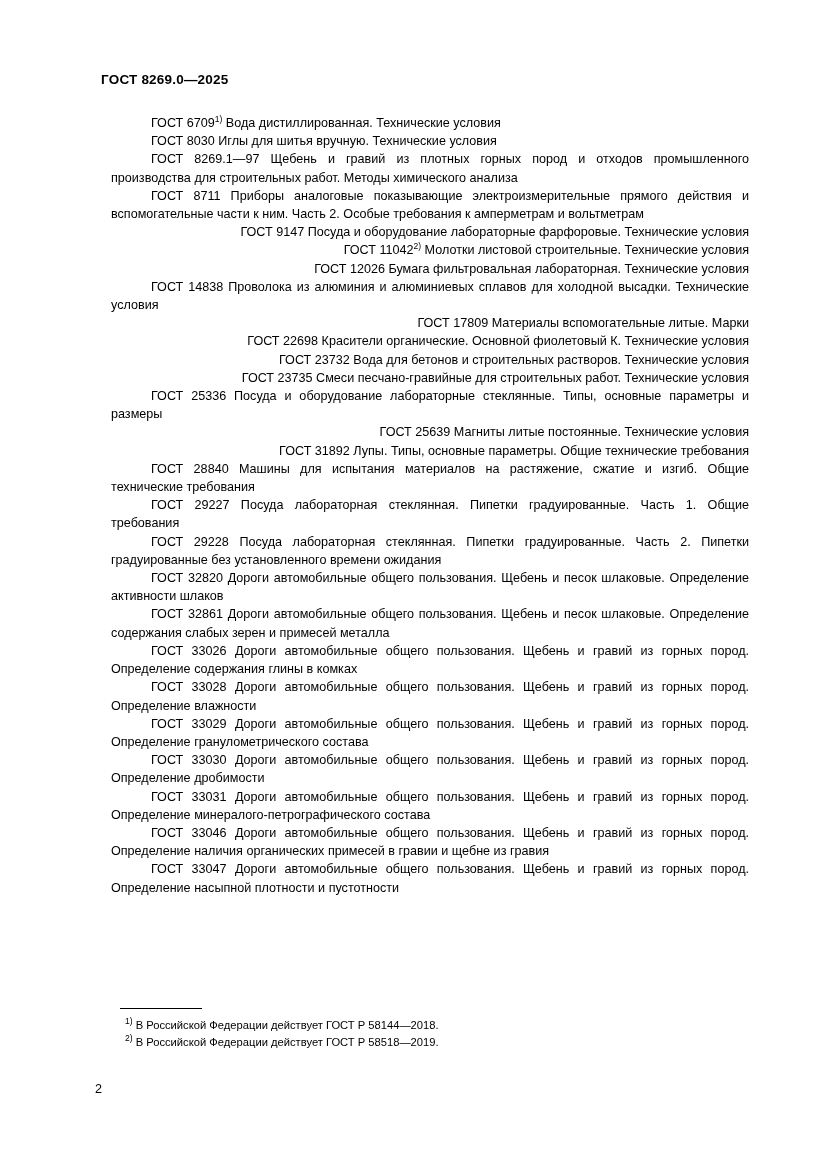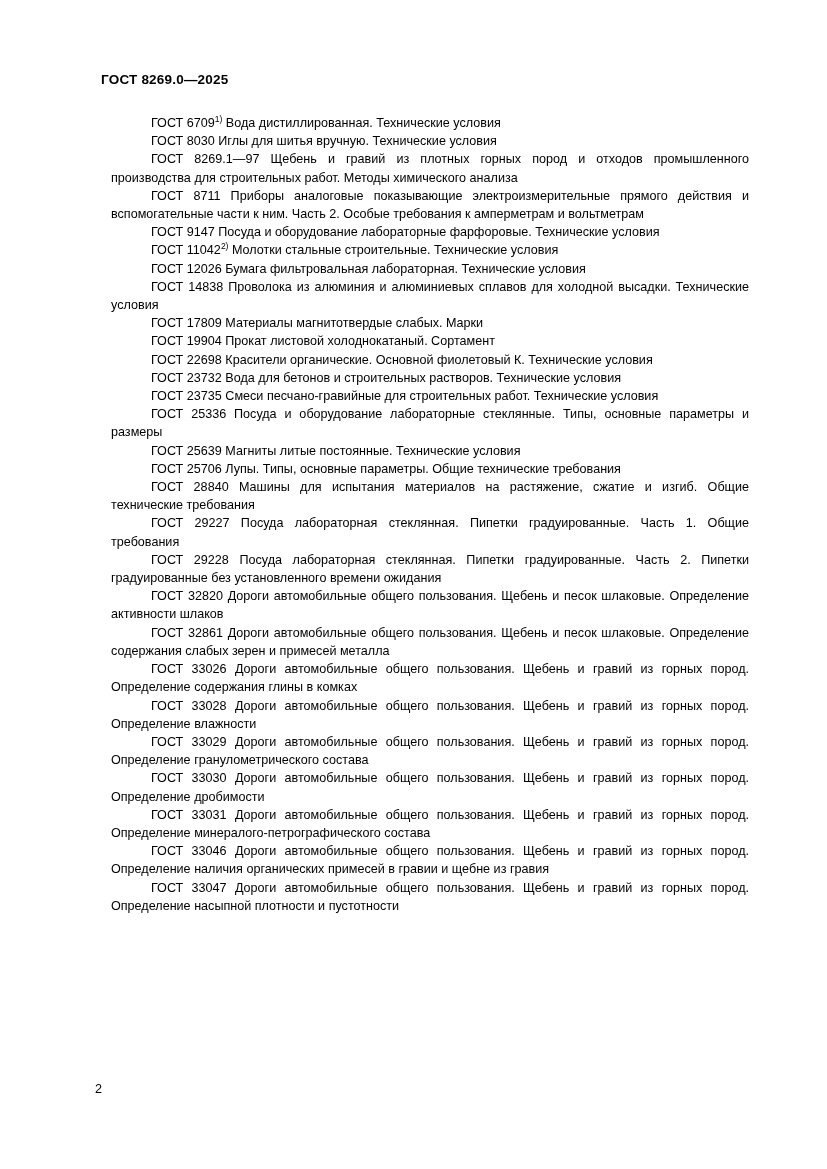--- a/index.html
+++ b/index.html
@@ -40,21 +40,21 @@
     text-align: justify;
   }
   .entry {
     margin: 0;
     padding: 0;
     text-indent: 40px;
     text-align: justify;
     text-justify: inter-word;
   }
   .entry.nojust {
-    text-align: left;
+    text-align: right;
   }
   sup {
     font-size: 8.5px;
     vertical-align: super;
     line-height: 0;
   }
   .footnotes {
     position: absolute;
     left: 95px;
     top: 1008px;
@@ -85,41 +85,45 @@
 <div class="page">
 
   <div class="header">ГОСТ 8269.0—2025</div>
 
   <div class="content">
     <p class="entry"><span>ГОСТ 6709</span><sup>1)</sup><span> Вода дистиллированная. Технические условия</span></p>
     <p class="entry"><span>ГОСТ 8030</span><sup></sup><span> Иглы для шитья вручную. Технические условия</span></p>
     <p class="entry"><span>ГОСТ 8269.1—97</span><sup></sup><span>  Щебень и гравий из плотных горных пород и отходов промышленного производства для строительных работ. Методы химического анализа</span></p>
     <p class="entry"><span>ГОСТ  8711</span><sup></sup><span>  Приборы  аналоговые  показывающие  электроизмерительные  прямого  действия  и вспомогательные части к ним. Часть 2. Особые требования к амперметрам и вольтметрам</span></p>
     <p class="entry nojust"><span>ГОСТ 9147</span><sup></sup><span>  Посуда и оборудование лабораторные фарфоровые. Технические условия</span></p>
-    <p class="entry nojust"><span>ГОСТ 11042</span><sup>2)</sup><span>  Молотки стальные строительные. Технические условия</span></p>
+    <p class="entry nojust"><span>ГОСТ 11042</span><sup>2)</sup><span>  Молотки листовой строительные. Технические условия</span></p>
     <p class="entry nojust"><span>ГОСТ 12026</span><sup></sup><span>  Бумага фильтровальная лабораторная. Технические условия</span></p>
     <p class="entry"><span>ГОСТ 14838</span><sup></sup><span>  Проволока из алюминия и алюминиевых сплавов для холодной высадки. Технические условия</span></p>
-    <p class="entry nojust"><span>ГОСТ 17809</span><sup></sup><span>  Материалы магнитотвердые слабых. Марки</span></p>
-    <p class="entry nojust"><span>ГОСТ 19904</span><sup></sup><span>  Прокат листовой холоднокатаный. Сортамент</span></p>
+    <p class="entry nojust"><span>ГОСТ 17809</span><sup></sup><span>  Материалы вспомогательные литые. Марки</span></p>
     <p class="entry nojust"><span>ГОСТ 22698</span><sup></sup><span>  Красители органические. Основной фиолетовый К. Технические условия</span></p>
     <p class="entry nojust"><span>ГОСТ 23732</span><sup></sup><span>  Вода для бетонов и строительных растворов. Технические условия</span></p>
     <p class="entry nojust"><span>ГОСТ 23735</span><sup></sup><span>  Смеси песчано-гравийные для строительных работ. Технические условия</span></p>
     <p class="entry"><span>ГОСТ 25336</span><sup></sup><span>  Посуда и оборудование лабораторные стеклянные. Типы, основные параметры и размеры</span></p>
     <p class="entry nojust"><span>ГОСТ 25639</span><sup></sup><span>  Магниты литые постоянные. Технические условия</span></p>
-    <p class="entry nojust"><span>ГОСТ 25706</span><sup></sup><span>  Лупы. Типы, основные параметры. Общие технические требования</span></p>
+    <p class="entry nojust"><span>ГОСТ 31892</span><sup></sup><span>  Лупы. Типы, основные параметры. Общие технические требования</span></p>
     <p class="entry"><span>ГОСТ 28840</span><sup></sup><span>  Машины для испытания материалов на растяжение, сжатие и изгиб. Общие технические требования</span></p>
     <p class="entry"><span>ГОСТ 29227</span><sup></sup><span>  Посуда лабораторная стеклянная. Пипетки градуированные. Часть 1. Общие требования</span></p>
     <p class="entry"><span>ГОСТ 29228</span><sup></sup><span>  Посуда лабораторная стеклянная. Пипетки градуированные. Часть 2. Пипетки градуированные без установленного времени ожидания</span></p>
     <p class="entry"><span>ГОСТ 32820</span><sup></sup><span>  Дороги автомобильные общего пользования. Щебень и песок шлаковые. Определение активности шлаков</span></p>
     <p class="entry"><span>ГОСТ 32861</span><sup></sup><span>  Дороги автомобильные общего пользования. Щебень и песок шлаковые. Определение содержания слабых зерен и примесей металла</span></p>
     <p class="entry"><span>ГОСТ  33026</span><sup></sup><span>  Дороги  автомобильные  общего  пользования.  Щебень  и  гравий  из  горных  пород. Определение содержания глины в комках</span></p>
     <p class="entry"><span>ГОСТ  33028</span><sup></sup><span>  Дороги  автомобильные  общего  пользования.  Щебень  и  гравий  из  горных  пород. Определение влажности</span></p>
     <p class="entry"><span>ГОСТ  33029</span><sup></sup><span>  Дороги  автомобильные  общего  пользования.  Щебень  и  гравий  из  горных  пород. Определение гранулометрического состава</span></p>
     <p class="entry"><span>ГОСТ  33030</span><sup></sup><span>  Дороги  автомобильные  общего  пользования.  Щебень  и  гравий  из  горных  пород. Определение дробимости</span></p>
     <p class="entry"><span>ГОСТ  33031</span><sup></sup><span>  Дороги  автомобильные  общего  пользования.  Щебень  и  гравий  из  горных  пород. Определение минералого-петрографического состава</span></p>
     <p class="entry"><span>ГОСТ  33046</span><sup></sup><span>  Дороги  автомобильные  общего  пользования.  Щебень  и  гравий  из  горных  пород. Определение наличия органических примесей в гравии и щебне из гравия</span></p>
     <p class="entry"><span>ГОСТ  33047</span><sup></sup><span>  Дороги  автомобильные  общего  пользования.  Щебень  и  гравий  из  горных  пород. Определение насыпной плотности и пустотности</span></p>
   </div>
 
+  <div class="footnotes">
+    <div class="fn-rule"></div>
+    <p class="footnote"><sup>1)</sup><span> В Российской Федерации действует ГОСТ Р 58144—2018.</span></p>
+    <p class="footnote"><sup>2)</sup><span> В Российской Федерации действует ГОСТ Р 58518—2019.</span></p>
+  </div>
 
   <div class="page-number">2</div>
 
 </div>
 
 </body></html>

